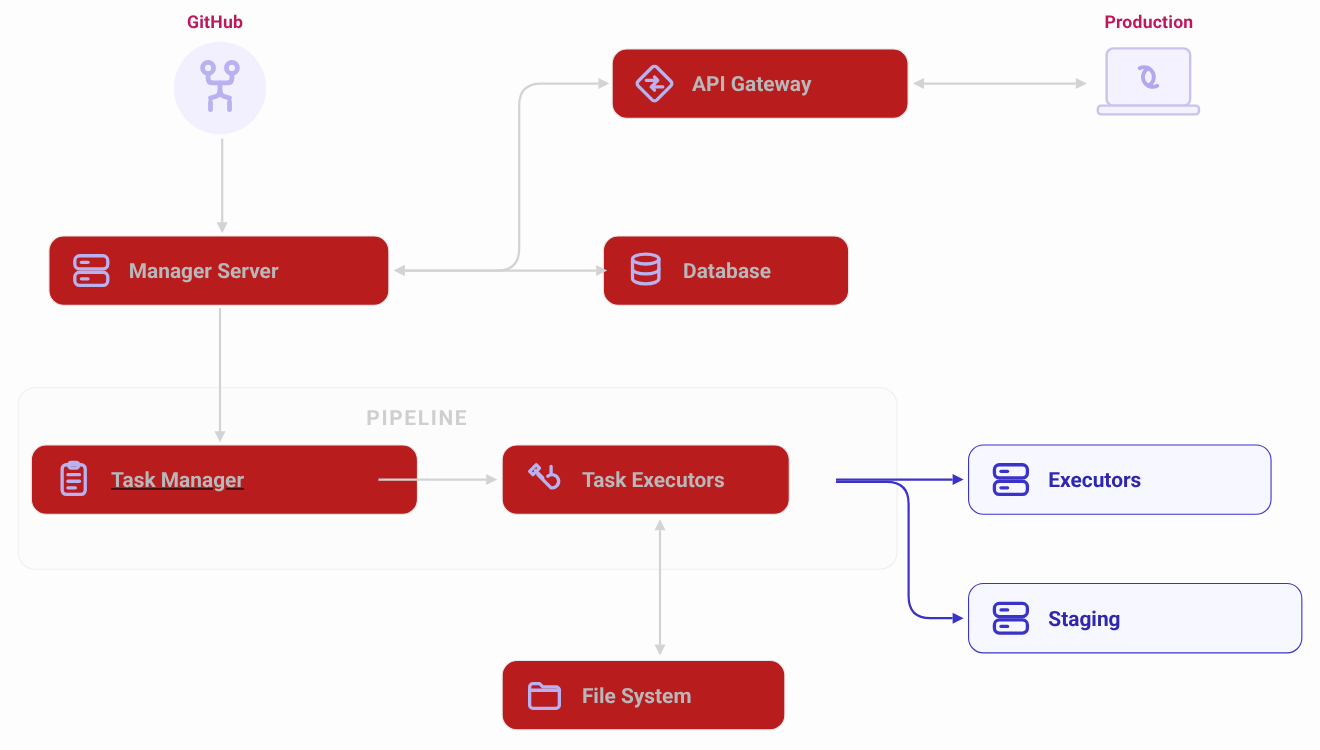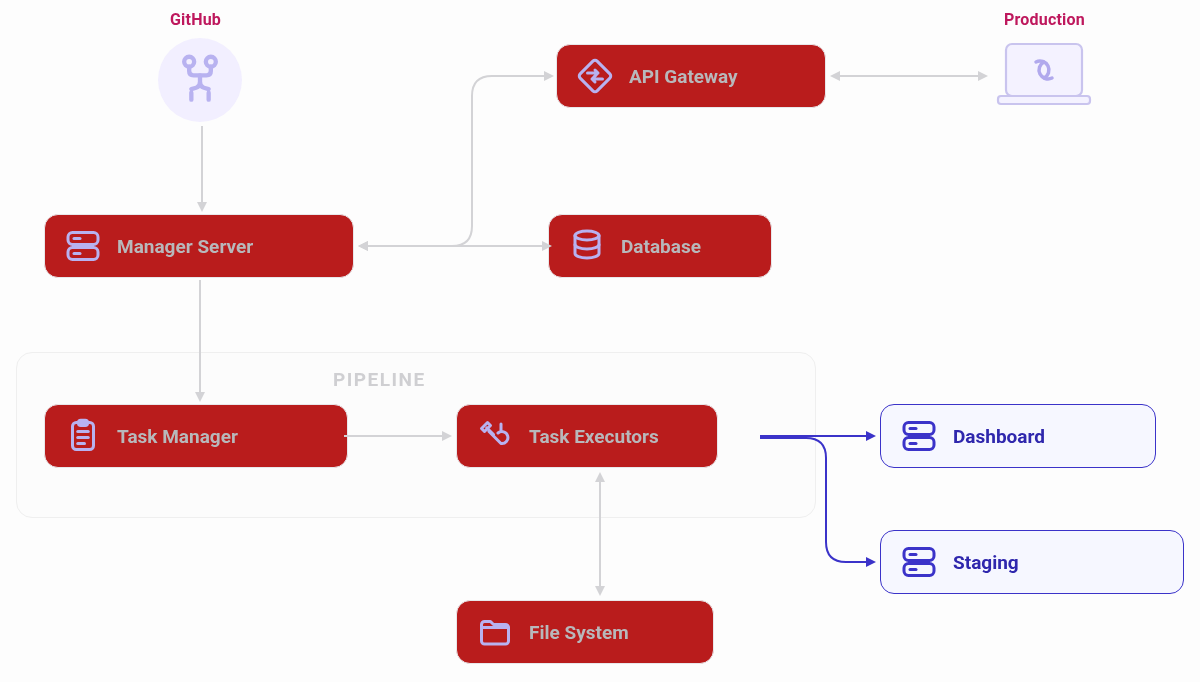--- a/index.html
+++ b/index.html
@@ -150,21 +150,21 @@
       <path d="M4 5 v6 a8 3 0 0 0 16 0 v-6"></path>
       <path d="M4 11 v6 a8 3 0 0 0 16 0 v-6"></path>
     </svg>
   </span>
   <span class="txt">Database</span>
 </div>
 
 <div class="pipeline-container" style="left:16px; top:352px; width:800px; height:166px;"></div>
 <div class="pipeline-label" style="left:333px; top:368px;">PIPELINE</div>
 
-<div class="node" style="left:44px; top:404px; width:304px;">
+<div class="node" style="left:28px; top:404px; width:352px;text-decoration:underline;">
   <span class="icon">
     <svg viewBox="0 0 24 24">
       <rect x="5" y="3" width="14" height="18" rx="2.5"></rect>
       <rect x="9" y="1.5" width="6" height="3.5" rx="1.5"></rect>
       <line x1="8.5" y1="9" x2="15.5" y2="9"></line>
       <line x1="8.5" y1="13" x2="15.5" y2="13"></line>
       <line x1="8.5" y1="17" x2="13" y2="17"></line>
     </svg>
   </span>
   <span class="txt">Task Manager</span>
@@ -194,21 +194,21 @@
 
 <div class="node highlight" style="left:880px; top:404px; width:276px;">
   <span class="icon">
     <svg viewBox="0 0 24 24">
         <rect x="2" y="3" width="20" height="8" rx="3"></rect>
         <rect x="2" y="13" width="20" height="8" rx="3"></rect>
         <line x1="6" y1="7" x2="10" y2="7"></line>
         <line x1="6" y1="17" x2="10" y2="17"></line>
       </svg>
   </span>
-  <span class="txt">Dashboard</span>
+  <span class="txt">Executors</span>
 </div>
 
 <div class="node highlight" style="left:880px; top:530px; width:304px;">
   <span class="icon">
     <svg viewBox="0 0 24 24">
         <rect x="2" y="3" width="20" height="8" rx="3"></rect>
         <rect x="2" y="13" width="20" height="8" rx="3"></rect>
         <line x1="6" y1="7" x2="10" y2="7"></line>
         <line x1="6" y1="17" x2="10" y2="17"></line>
       </svg>

